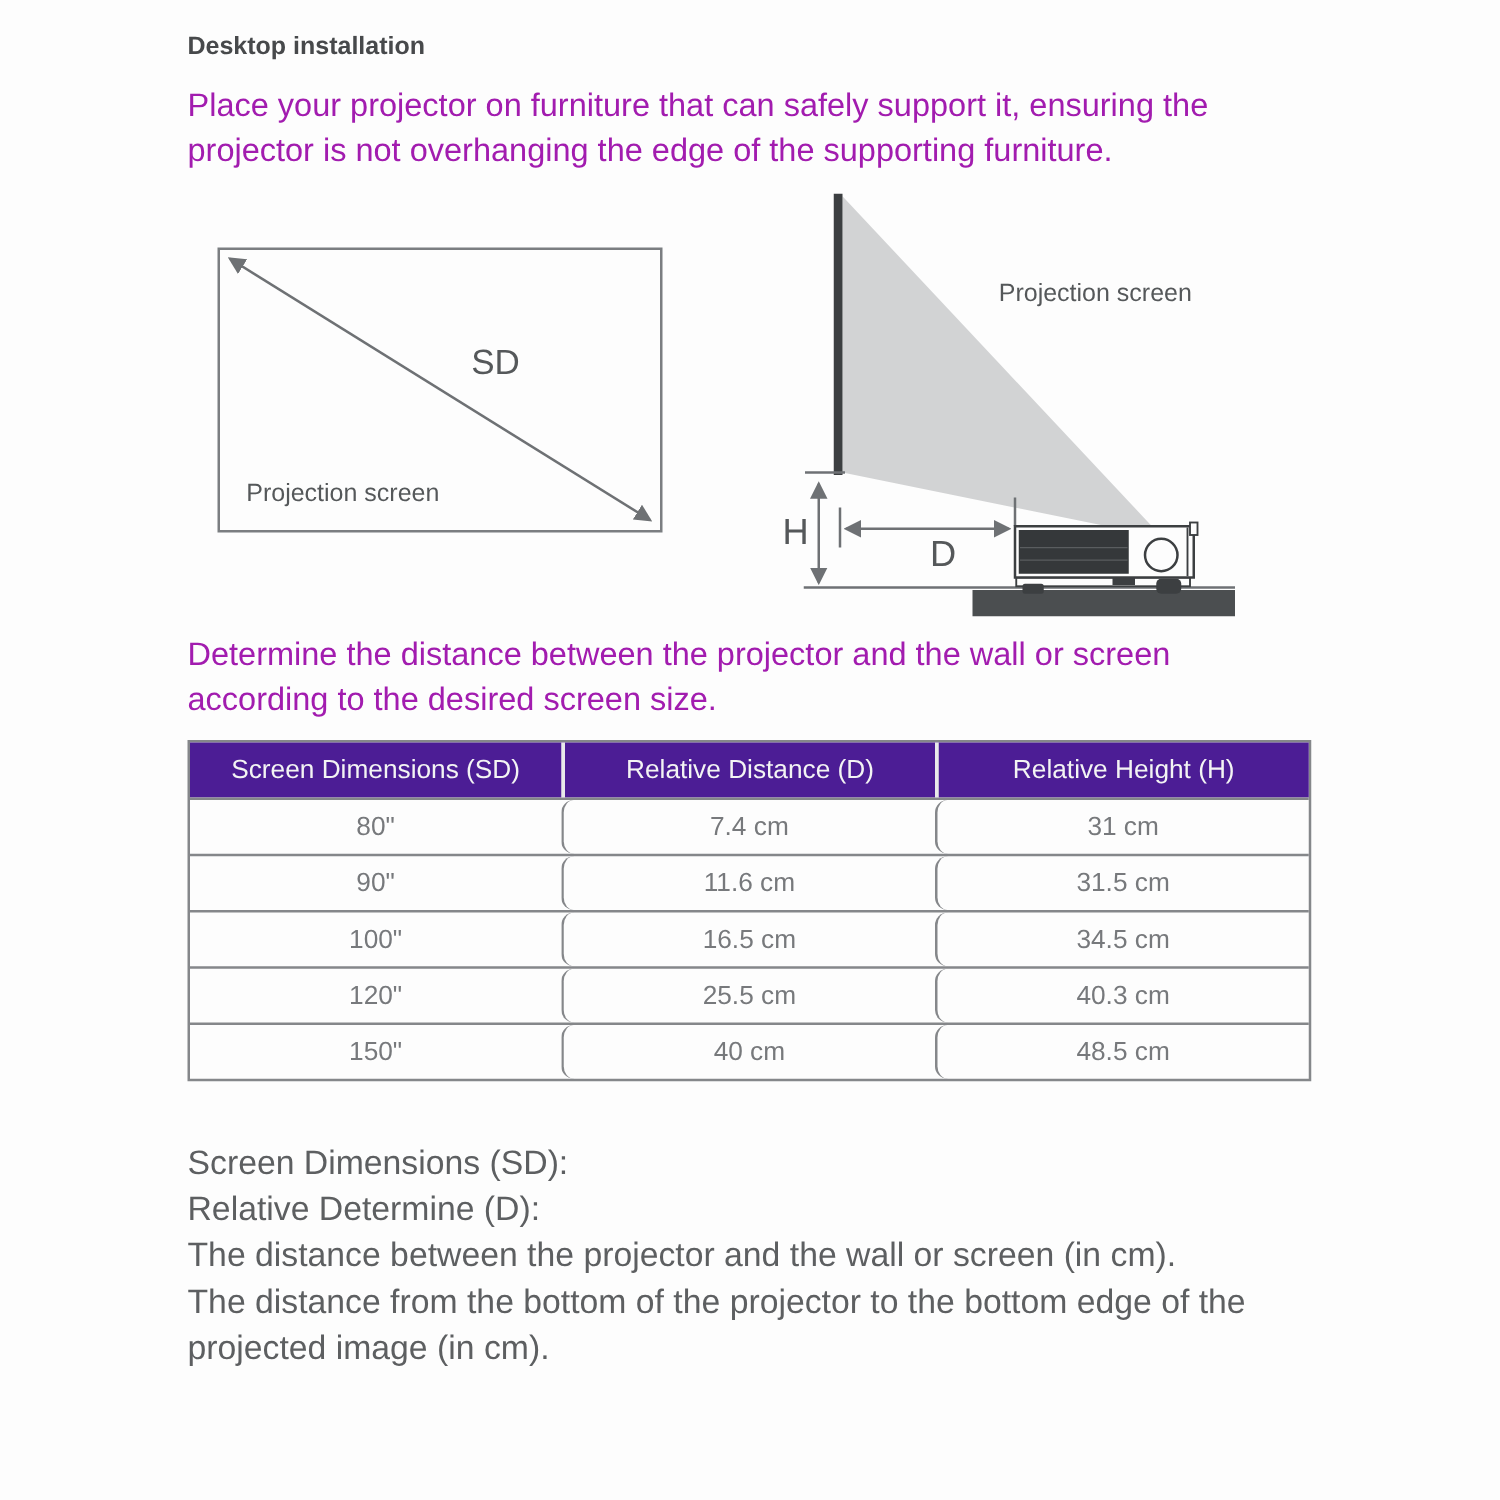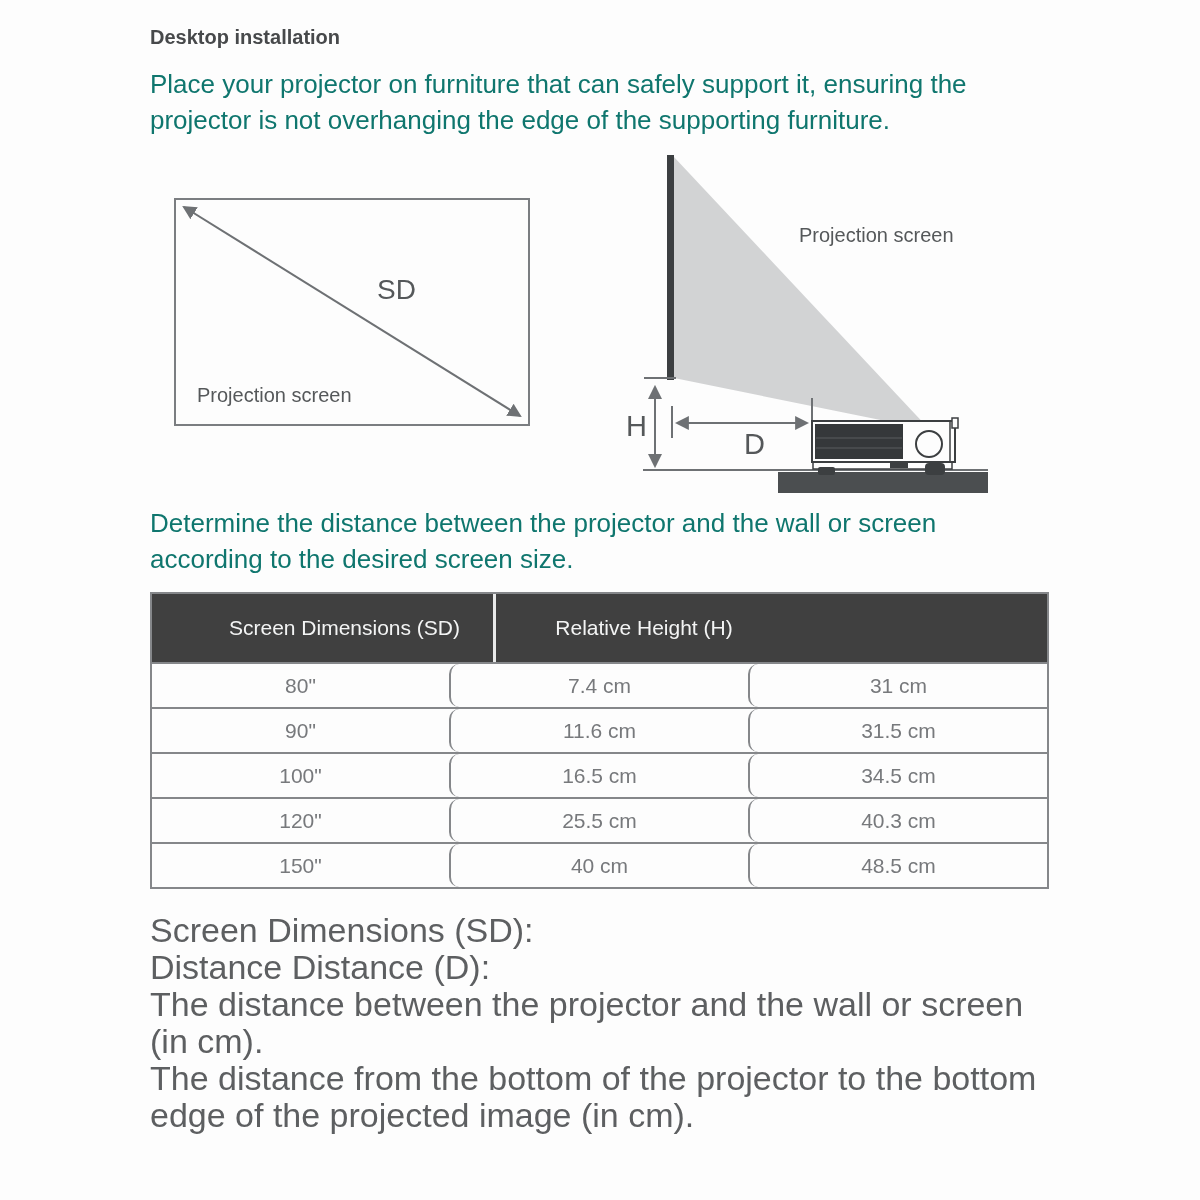--- a/index.html
+++ b/index.html
@@ -13,21 +13,21 @@
     color: #5d5f61;
     overflow: hidden;
   }
   .abs { position: absolute; }
 
   .title {
     left: 150px; top: 26px;
     font-size: 20px; font-weight: bold; color: #47494b;
   }
   .para {
-    font-size: 26px; line-height: 36px; color: #0f766e;
+    font-size: 26px; line-height: 36px; color: #a21caf;
   }
   .intro { left: 150px; top: 66px; width: 890px; }
   .note  { left: 150px; top: 505px; width: 900px; }
 
   .diagram-label { color: #55585a; white-space: nowrap; }
   .sd-label        { left: 377px; top: 274px; font-size: 28px; }
   .screen-caption-left  { left: 197px; top: 384px; font-size: 20px; }
   .screen-caption-right { left: 799px; top: 224px; font-size: 20px; }
   .h-label { left: 626px; top: 410px; font-size: 29px; }
   .d-label { left: 744px; top: 428px; font-size: 29px; }
@@ -35,23 +35,22 @@
   
   .spec-table {
     left: 150px; top: 592px;
     width: 899px;
     border: 2px solid #85878a;
     background: #fdfdfd;
   }
   .thead {
     display: grid;
     grid-template-columns: 297px 299px 1fr;
-    background: #404040;
-    height: 68px;
-    padding-left: 44px;
+    background: #4c1d95;
+    height: 44px;
   }
   .th {
     display: flex; align-items: center; justify-content: center;
     color: #f3f4f4; font-size: 21px;
   }
   .th + .th { border-left: 3px solid #e9eaea; }
   .trow {
     display: grid;
     grid-template-columns: 297px 299px 1fr;
     height: 45px;
@@ -59,21 +58,21 @@
   }
   .trow:first-of-type { border-top: none; }
   .td {
     display: flex; align-items: center; justify-content: center;
     color: #77797c; font-size: 21px;
   }
   .td + .td { border-left: 2px solid #85878a; border-radius: 10px; }
 
   
   .definitions { left: 150px; top: 912px; width: 900px; }
-  .def-term, .def-desc { font-size: 34px; line-height: 37px; color: #5d5f61; }
+  .def-term, .def-desc { font-size: 27px; line-height: 37px; color: #5d5f61; }
 </style>
 </head>
 <body>
 
 <div class="page">
 
   <div class="abs title">Desktop installation</div>
   <div class="abs para intro">Place your projector on furniture that can safely support it, ensuring the projector is not overhanging the edge of the supporting furniture.</div>
 
   <svg class="abs" style="left:173px; top:197px;" width="358" height="230" viewBox="0 0 358 230">
@@ -126,20 +125,21 @@
   </svg>
   <div class="abs diagram-label screen-caption-right">Projection screen</div>
   <div class="abs diagram-label h-label">H</div>
   <div class="abs diagram-label d-label">D</div>
 
   <div class="abs para note">Determine the distance between the projector and the wall or screen according to the desired screen size.</div>
 
   <div class="abs spec-table">
     <div class="thead">
       <div class="th">Screen Dimensions (SD)</div>
+      <div class="th">Relative Distance (D)</div>
       <div class="th">Relative Height (H)</div>
     </div>
     <div class="trow">
       <div class="td">80"</div>
       <div class="td">7.4 cm</div>
       <div class="td">31 cm</div>
     </div>
     <div class="trow">
       <div class="td">90"</div>
       <div class="td">11.6 cm</div>
@@ -157,18 +157,18 @@
     </div>
     <div class="trow">
       <div class="td">150"</div>
       <div class="td">40 cm</div>
       <div class="td">48.5 cm</div>
     </div>
   </div>
 
   <div class="abs definitions">
     <div class="def-term">Screen Dimensions (SD):</div>
-    <div class="def-term">Distance Distance (D):</div>
+    <div class="def-term">Relative Determine (D):</div>
     <div class="def-desc">The distance between the projector and the wall or screen (in cm).</div>
     <div class="def-desc">The distance from the bottom of the projector to the bottom edge of the projected image (in cm).</div>
   </div>
 
 </div>
 
 </body></html>

